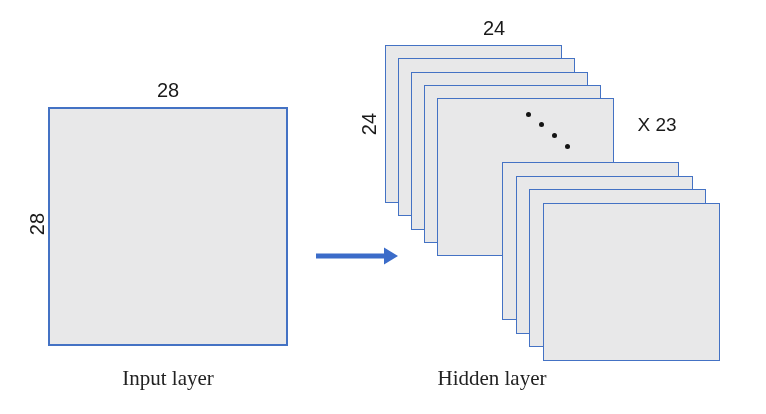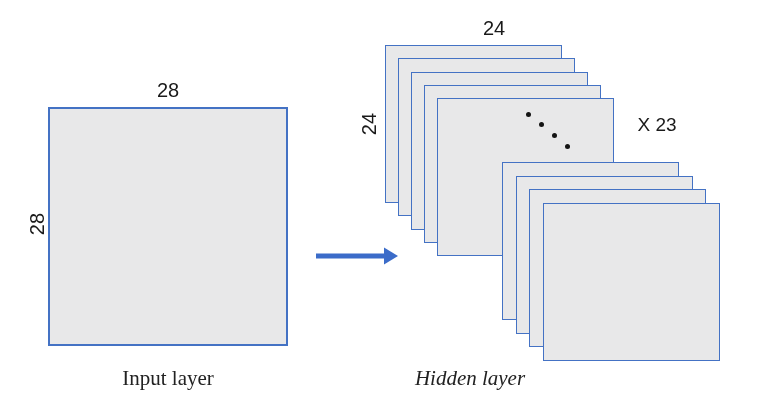--- a/index.html
+++ b/index.html
@@ -66,21 +66,21 @@
   .caption {
     position: absolute;
     top: 366px;
     font-family: "Liberation Serif", serif;
     font-size: 21px;
     text-align: center;
     z-index: 20;
     color: #222222;
   }
   .caption.input { left: 48px; width: 240px; }
-  .caption.hidden { left: 370px; width: 200px; font-style: italic; }
+  .caption.hidden { left: 392px; width: 200px; }
   .dot {
     position: absolute;
     width: 5px; height: 5px;
     border-radius: 50%;
     background: var(--dot);
     z-index: 6;
   }
   .arrow-svg {
     position: absolute;
     left: 314px; top: 247px;

